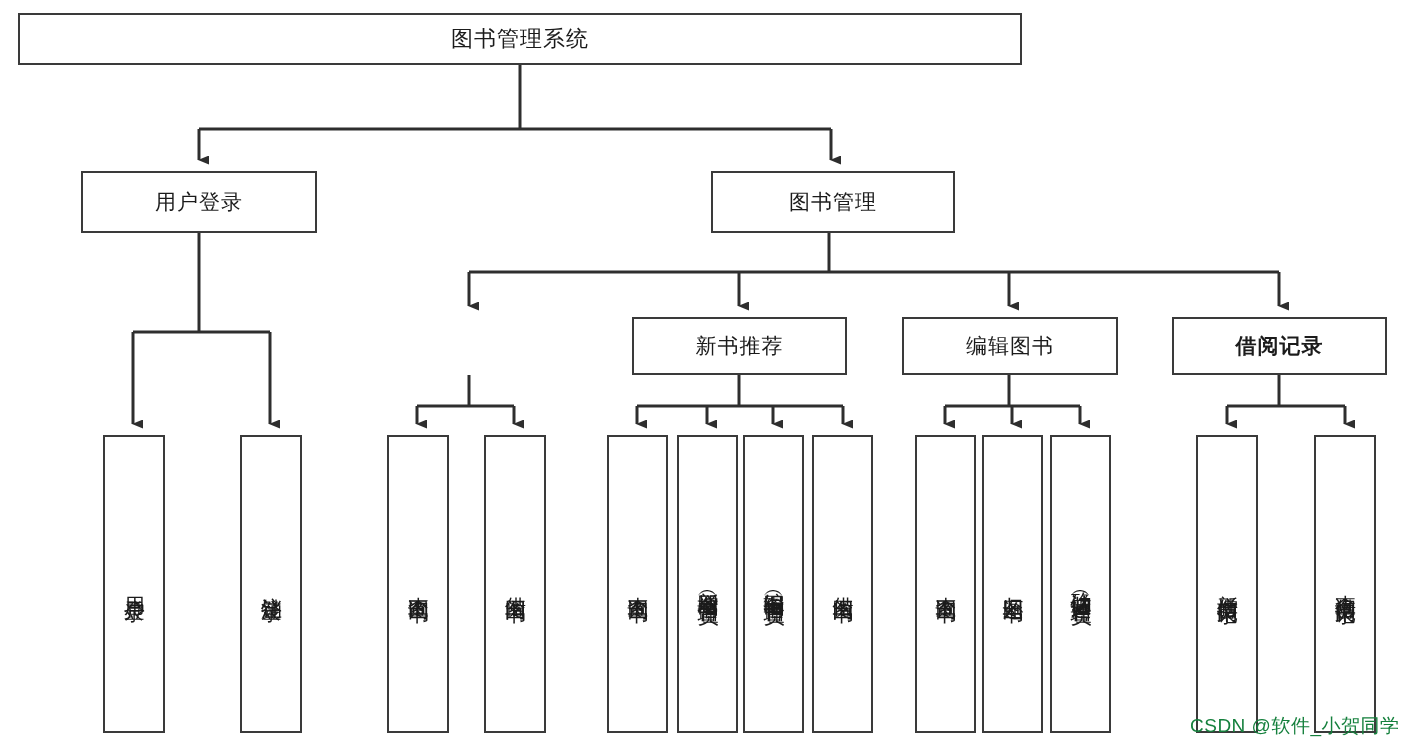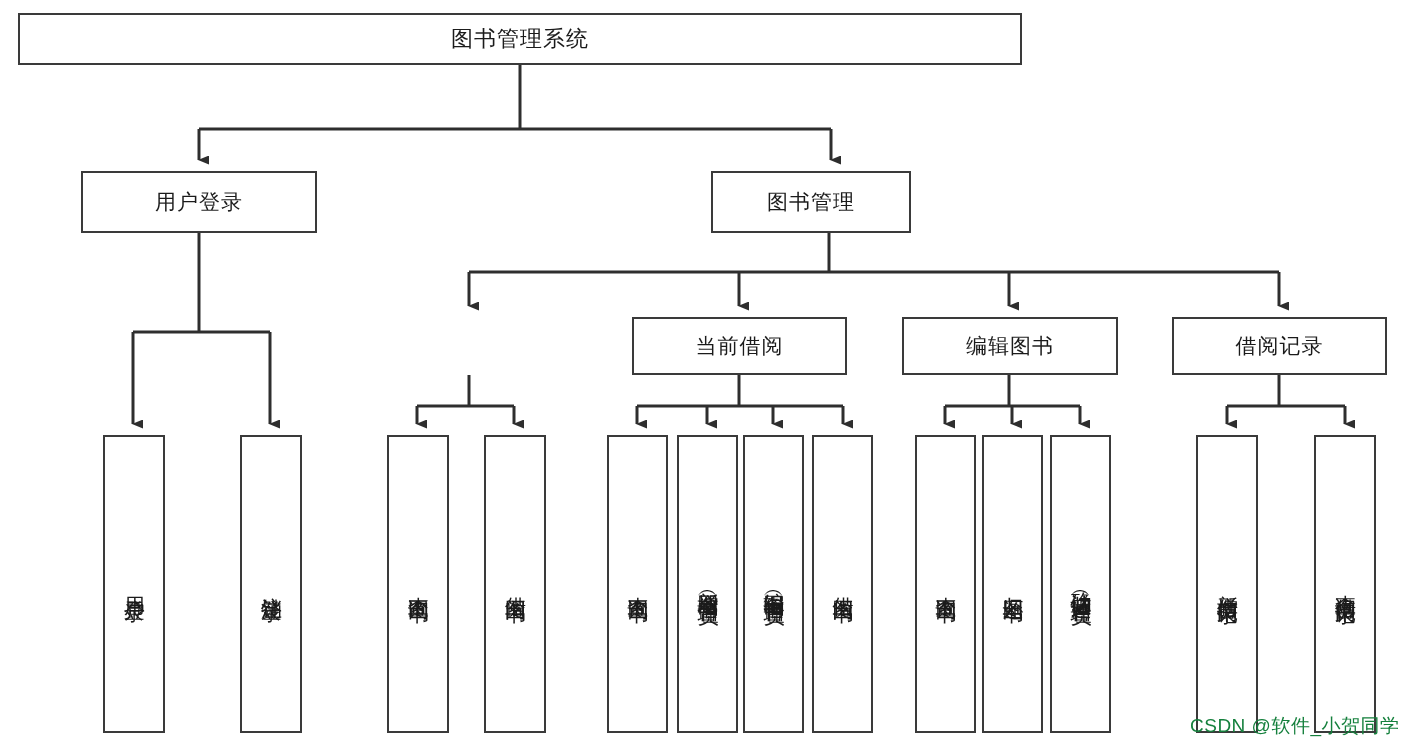--- a/index.html
+++ b/index.html
@@ -116,25 +116,25 @@
       <path d="M1279,375 L1279,406"></path>
       <path d="M1227,406 L1345,406"></path>
       <path d="M1227,406 L1227,424" marker-end="url(#arrowhead)"></path>
       <path d="M1345,406 L1345,424" marker-end="url(#arrowhead)"></path>
     </g>
   </svg>
 
   <div class="node h root" style="left:18px; top:13px; width:1004px; height:52px;">图书管理系统</div>
 
   <div class="node h" style="left:81px; top:171px; width:236px; height:62px;">用户登录</div>
-  <div class="node h" style="left:711px; top:171px; width:200px; height:62px;">图书管理</div>
+  <div class="node h" style="left:711px; top:171px; width:244px; height:62px;">图书管理</div>
 
-  <div class="node h" style="left:632px; top:317px; width:215px; height:58px;">当前借阅</div>
+  <div class="node h" style="left:632px; top:317px; width:215px; height:58px;">新书推荐</div>
   <div class="node h" style="left:902px; top:317px; width:216px; height:58px;">编辑图书</div>
-  <div class="node h" style="left:1172px; top:317px; width:215px; height:58px;">借阅记录</div>
+  <div class="node h" style="left:1172px; top:317px; width:215px; height:58px;font-weight:bold;">借阅记录</div>
 
   <div class="node leaf" style="left:103px; top:435px; width:62px; height:298px;">
     <span class="vtext">用户登录</span>
   </div>
   <div class="node leaf" style="left:240px; top:435px; width:62px; height:298px;">
     <span class="vtext">注销登录</span>
   </div>
 
   <div class="node leaf" style="left:387px; top:435px; width:62px; height:298px;">
     <span class="vtext">查询图书</span>

